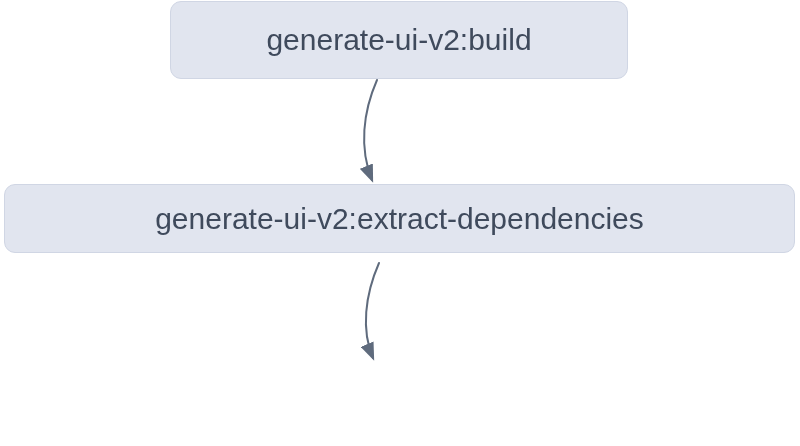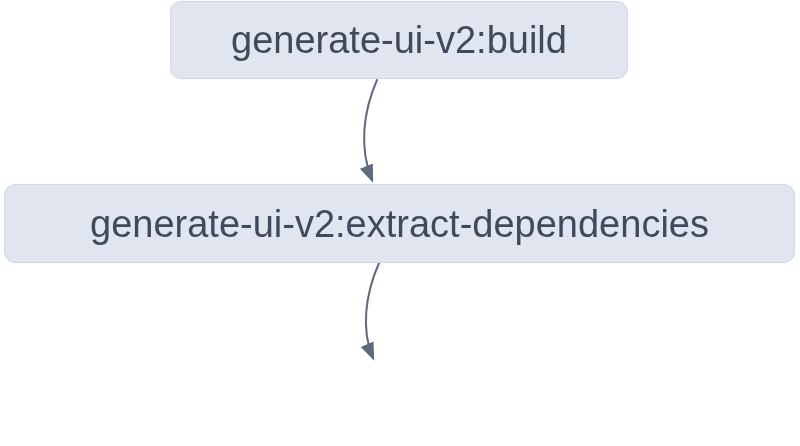--- a/index.html
+++ b/index.html
@@ -37,28 +37,28 @@
   .node {
     position: absolute;
     box-sizing: border-box;
     display: flex;
     align-items: center;
     justify-content: center;
     background: var(--node-fill, #e1e5ef);
     border: 1px solid var(--node-border, #d0d6e4);
     border-radius: 11px;
     color: var(--node-text, #3f4a5c);
-    font-size: 38px;
+    font-size: 30px;
     line-height: 1;
     white-space: nowrap;
     cursor: pointer;
     user-select: none;
   }
   #node-0 { left: 170px; top: 1px;   width: 458px; height: 78px; }
-  #node-1 { left: 4px;   top: 184px; width: 791px; height: 79px; }
+  #node-1 { left: 4px;   top: 184px; width: 791px; height: 69px; }
   #node-2 { left: 163px; top: 362px; width: 482px; height: 82px; }
 </style>
 </head>
 <body>
 
 <div class="canvas">
 
   <svg class="edges" viewBox="0 0 800 446" xmlns="http://www.w3.org/2000/svg">
     <defs>
       <marker id="arrow" viewBox="0 0 18 14" refX="15" refY="7" markerWidth="18" markerHeight="14" markerUnits="userSpaceOnUse" orient="auto">

